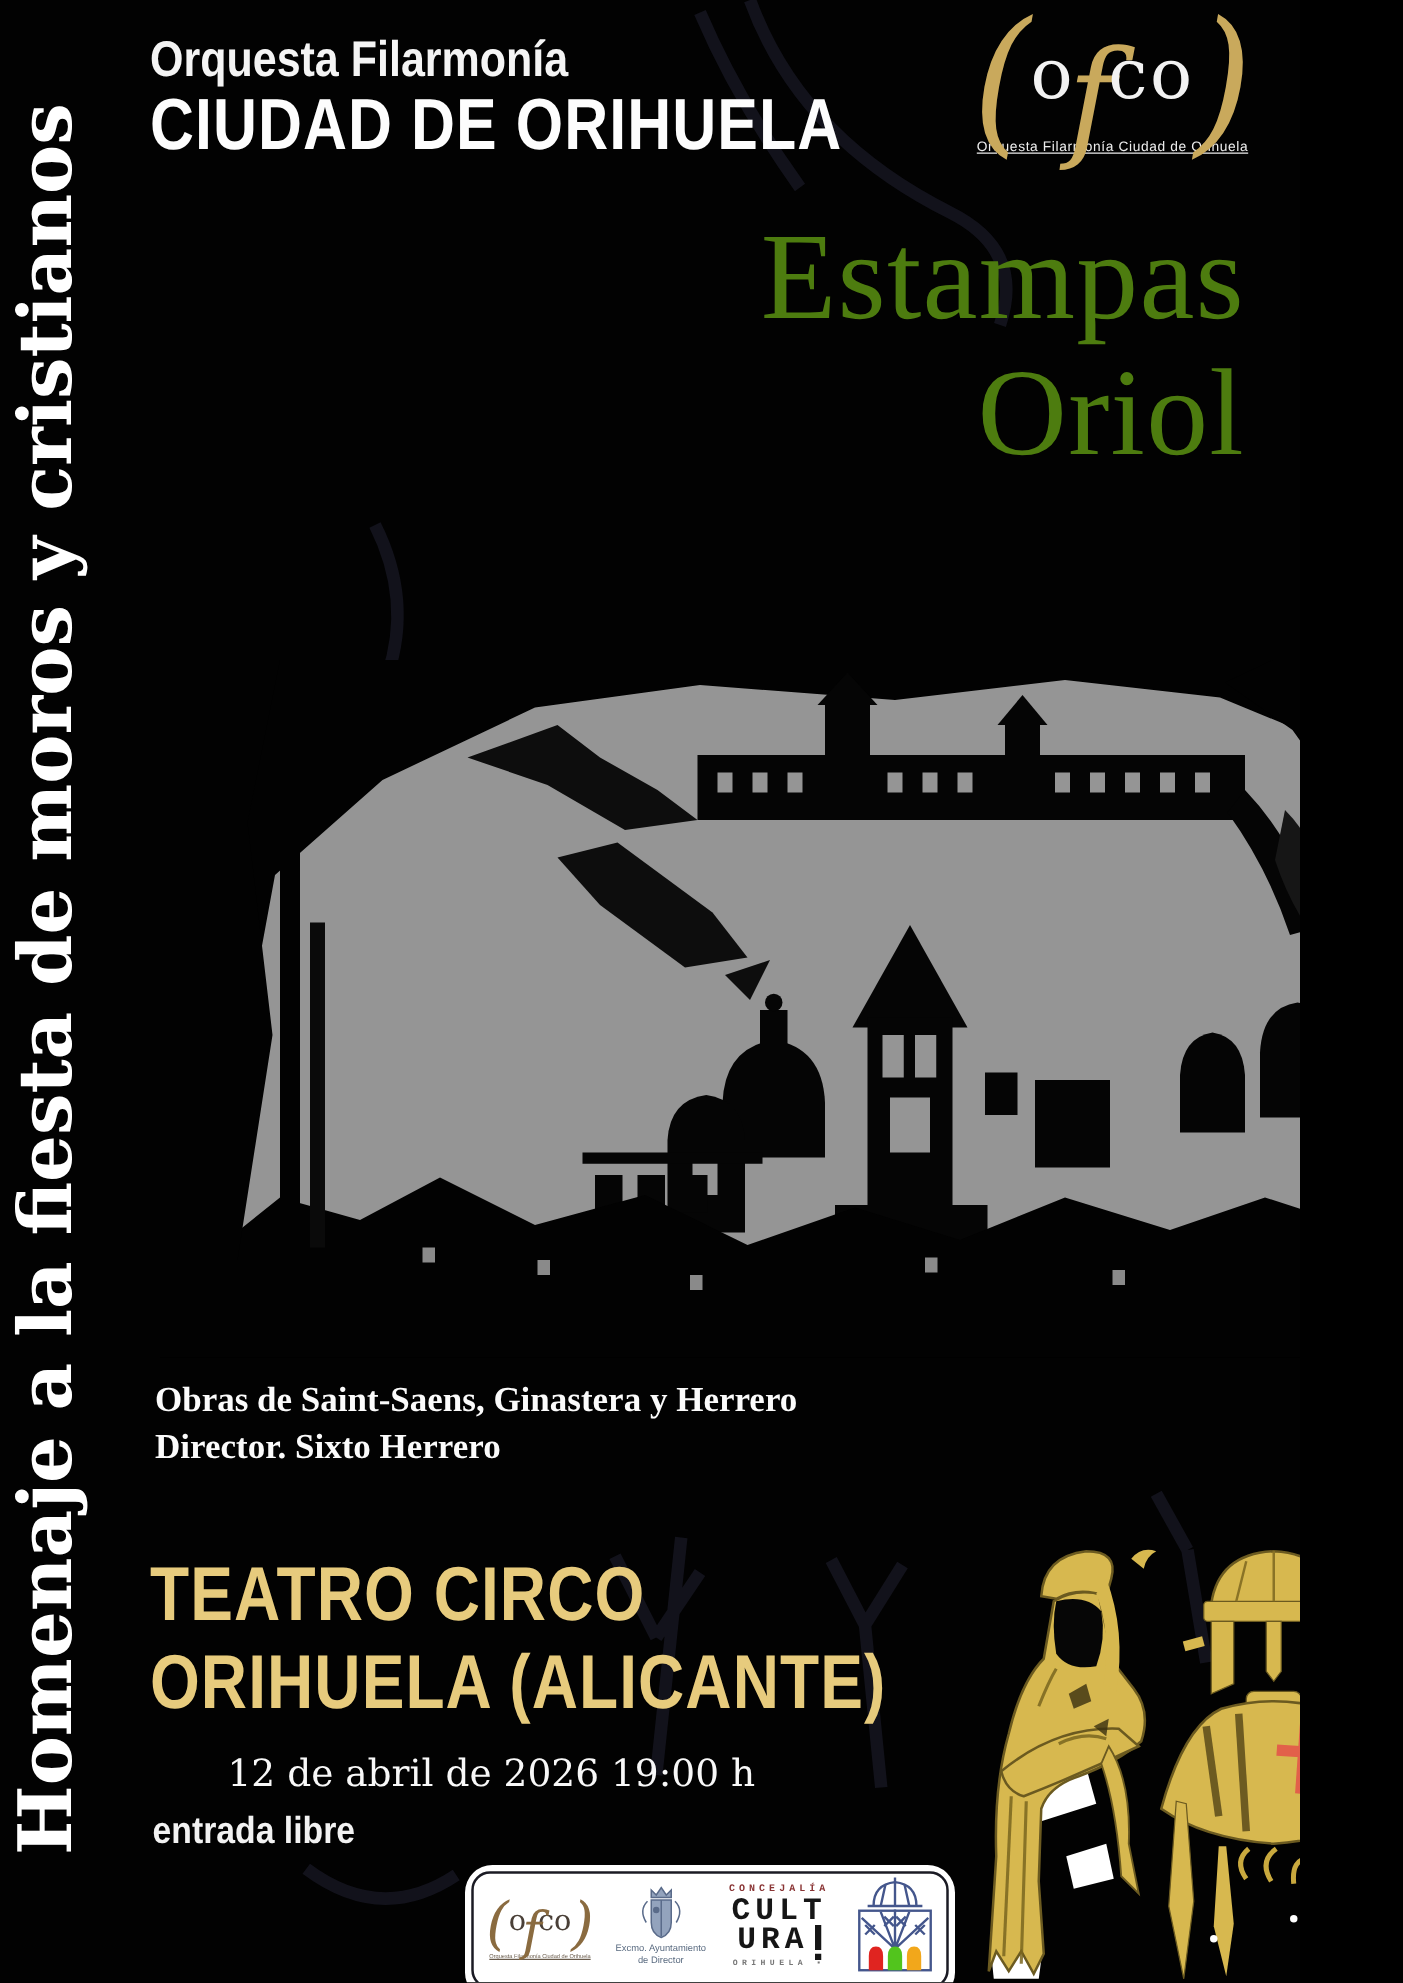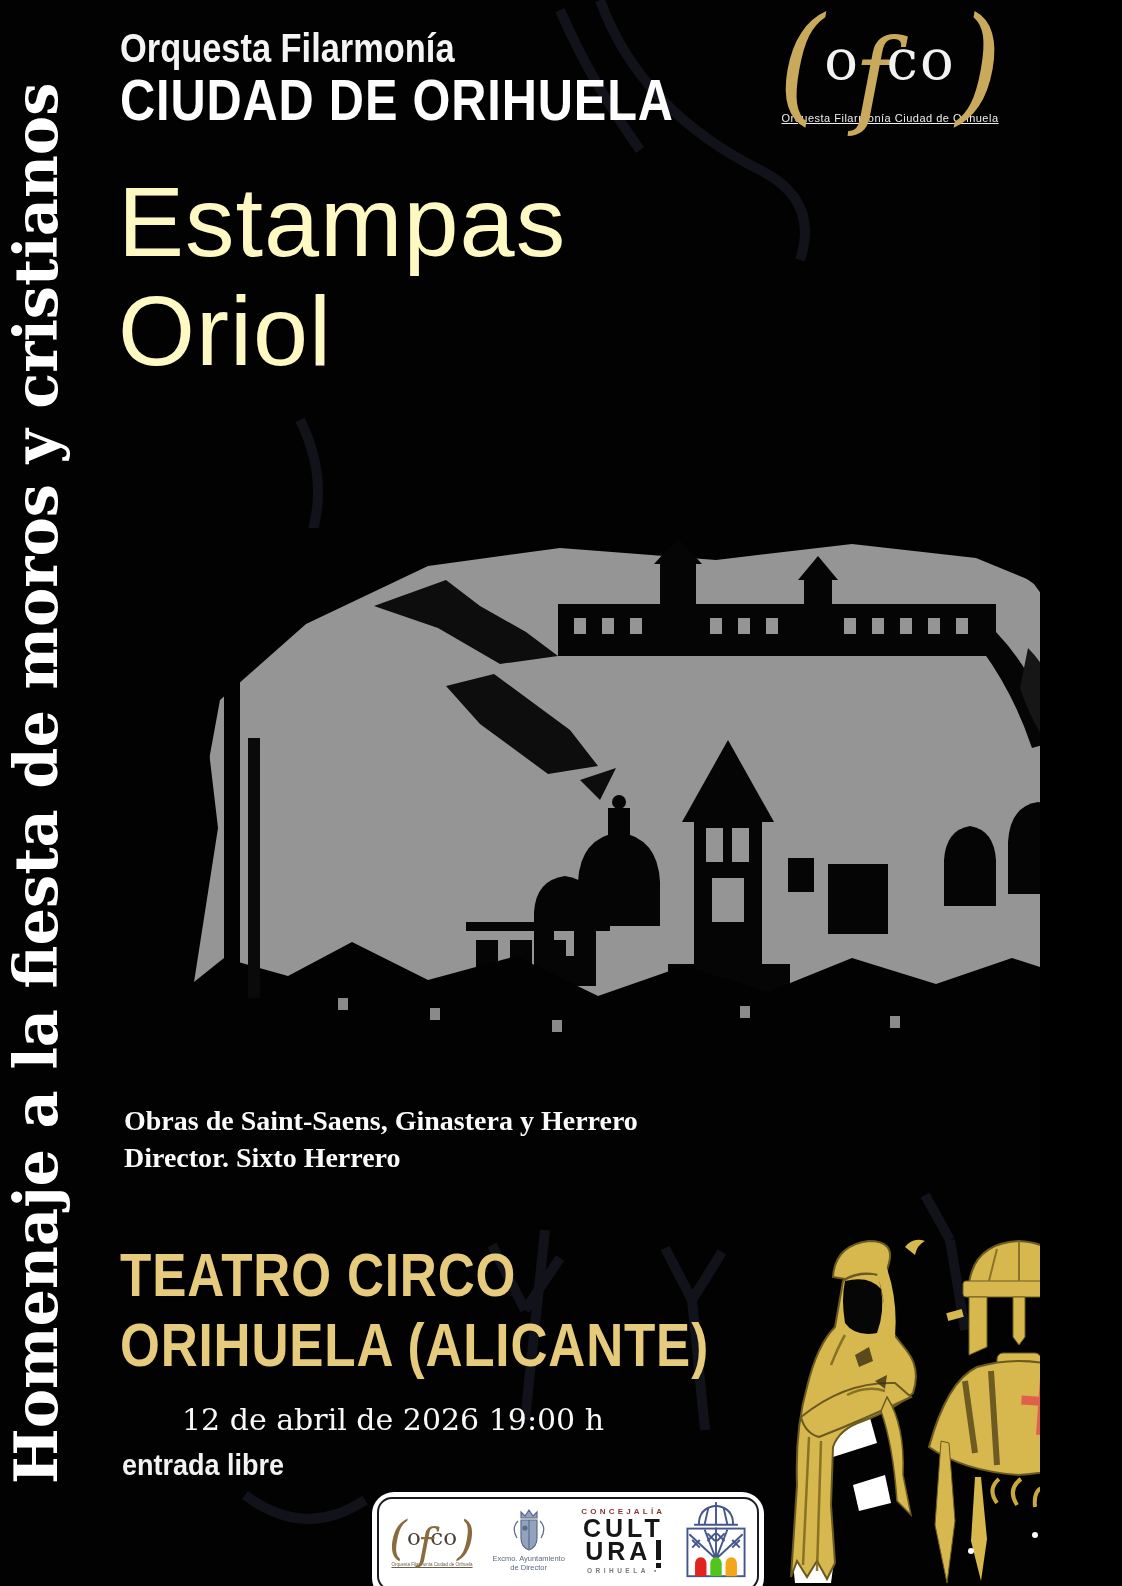--- a/index.html
+++ b/index.html
@@ -33,22 +33,22 @@
   
   .vbanner{
     position:absolute;left:2px;top:148px;height:1336px;width:96px;
     writing-mode:vertical-rl;transform:rotate(180deg);
     font-family:"DejaVu Serif",serif;font-weight:700;font-size:59px;
     color:#ffffff;text-align:center;white-space:nowrap;
   }
 
   
   .title{
-    position:absolute;left:118px;right:44px;top:168px;text-align:left;
-    font-family:Liberation Sans, sans-serif;color:#fef9c3;font-size:99px;
+    position:absolute;left:118px;right:44px;top:168px;text-align:right;
+    font-family:Liberation Serif, serif;color:#4d7c0f;font-size:99px;
     line-height:1.1;letter-spacing:1px;
   }
   .title span{display:block;}
 
   .city{position:absolute;left:128px;top:528px;}
 
   .works{
     position:absolute;left:124px;top:1102px;color:#fbfbfb;
     font-family:Liberation Serif, serif;font-weight:700;font-size:28px;line-height:1.33;
     white-space:nowrap;
@@ -86,21 +86,21 @@
   }
   .f-ofco{width:100px;text-align:center;}
   .f-ofco .ofco-glyphs{height:48px;}
   .f-ofco .paren{color:#8a6b40;font-size:46px;font-style:italic;font-family:"DejaVu Serif",serif;line-height:1;}
   .f-ofco .ol{color:#4a4038;font-size:23px;font-family:"DejaVu Serif",serif;line-height:1;}
   .f-ofco .fl{color:#8a6b40;font-size:42px;font-style:italic;font-family:"DejaVu Serif",serif;line-height:1;margin:0 -3px;position:relative;top:7px;}
   .f-ofco .ofco-sub{color:#6a5c4c;font-size:4.5px;margin-top:0;letter-spacing:0;}
   .f-ayto{width:80px;text-align:center;}
   .f-ayto .crest{margin:0 auto;}
   .ayto-text{color:#5a6b80;font-size:7.5px;line-height:1.25;margin-top:0;}
-  .f-cult{width:96px;text-align:center;font-family:Liberation Sans, sans-serif;}
+  .f-cult{width:96px;text-align:center;font-family:Liberation Mono, monospace;}
   .conc{color:#8a3535;font-size:8px;font-weight:700;letter-spacing:3.2px;margin-bottom:1px;}
   .cbig{color:#161616;font-size:25px;font-weight:800;letter-spacing:4px;line-height:0.92;}
   .c2{position:relative;}
   .tstem{display:inline-block;width:5px;height:20px;background:#161616;margin-left:5px;vertical-align:top;position:relative;}
   .tstem::after{content:"";position:absolute;left:0;bottom:-8px;width:5px;height:5px;background:#161616;}
   .ccity{color:#777;font-size:6.5px;font-weight:700;letter-spacing:3.5px;margin-top:4px;}
 </style>
 </head>
 <body>
 

